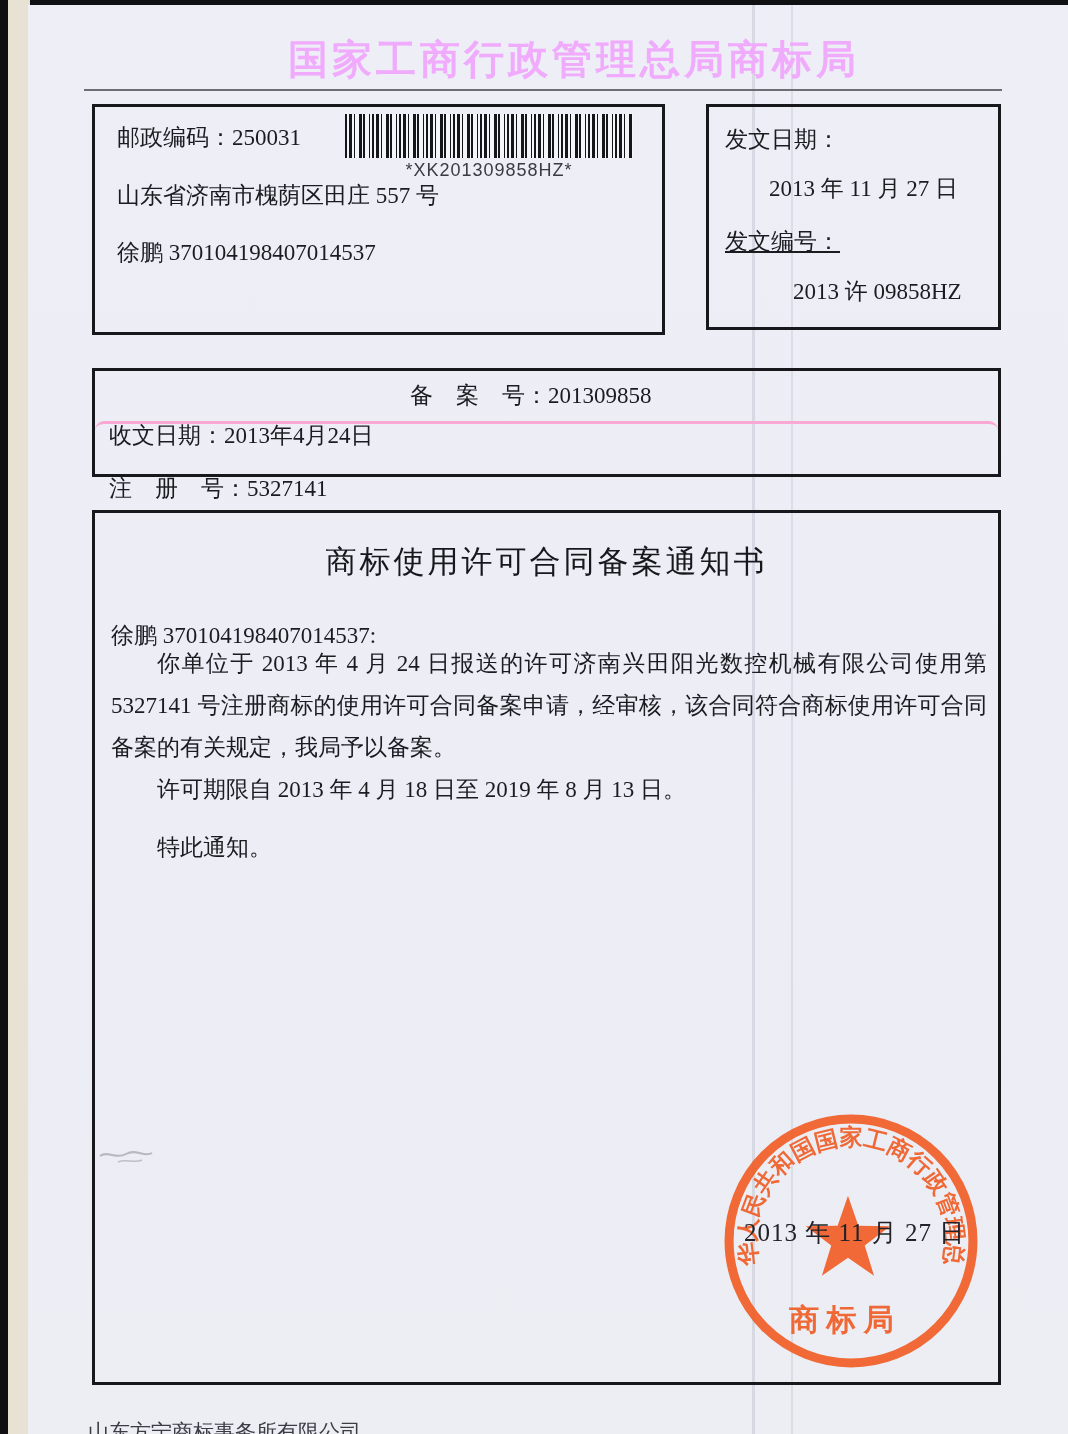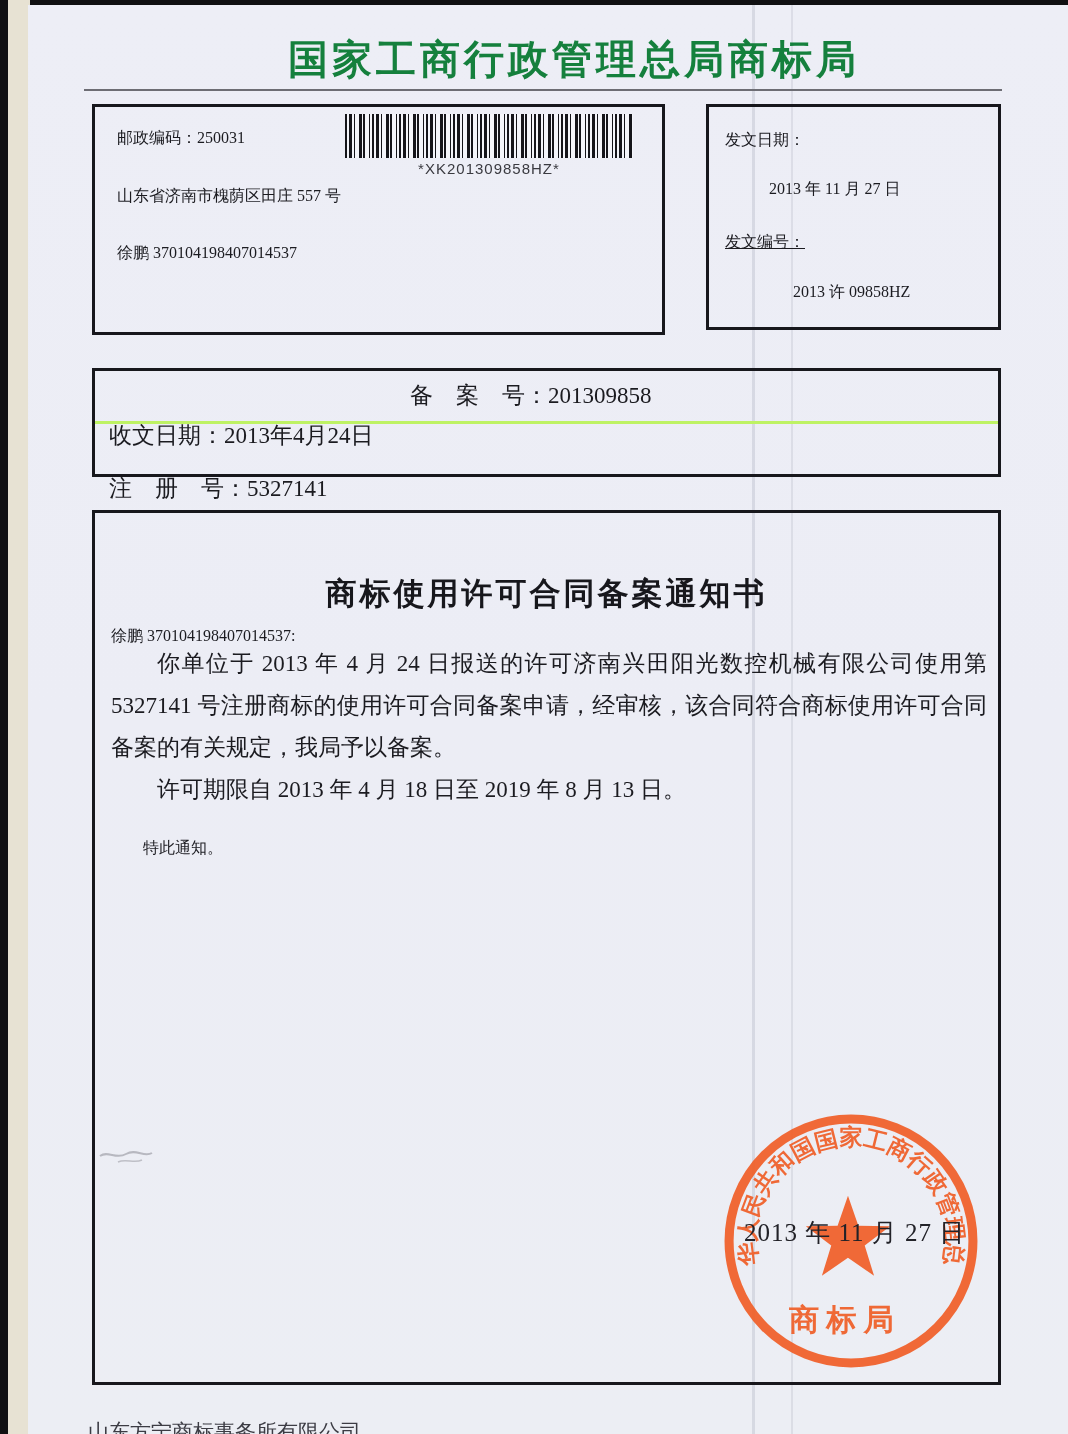--- a/index.html
+++ b/index.html
@@ -13,60 +13,60 @@
   .edge-strip { position: absolute; left: 8px; top: 0; width: 22px; height: 1434px;
     background: linear-gradient(90deg, #d9d4c4, #e9e4d6 60%, #efead e0); background-color:#e7e2d3; }
   .paper { position: absolute; left: 28px; top: 5px; right: 0; bottom: 0;
     background: linear-gradient(180deg, #edeef6 0%, #ecedf5 50%, #eceef4 100%); }
   .fold-line { position: absolute; top: 5px; height: 1429px; pointer-events: none; }
   .fold-a { left: 752px; width: 3px; background: rgba(130,136,155,0.20); }
   .fold-b { left: 791px; width: 2px; background: rgba(130,136,155,0.16); }
 
   
   .agency-title { position: absolute; left: 120px; top: 32px; width: 908px;
-    text-align: center; font-size: 40px; font-weight: bold; letter-spacing: 4px; color: #15803d; }
+    text-align: center; font-size: 40px; font-weight: bold; letter-spacing: 4px; color: #f0abfc; }
   .title-underline { position: absolute; left: 84px; top: 89px; width: 918px; height: 2px;
     background: #6d6d74; }
 
   .doc-box { position: absolute; border: 3px solid #17171c; box-sizing: border-box; }
   .address-box { left: 92px; top: 104px; width: 573px; height: 231px; }
   .dispatch-box { left: 706px; top: 104px; width: 295px; height: 226px; }
 
-  .t23 { font-size: 16px; line-height: 30px; white-space: nowrap; }
+  .t23 { font-size: 23px; line-height: 30px; white-space: nowrap; }
 
   .postal-line { position: absolute; left: 22px; top: 16px; }
   .barcode { position: absolute; left: 250px; top: 7px; width: 288px; height: 44px;
     background: repeating-linear-gradient(90deg,
       #15151a 0 2px, #f4f5fa 2px 4px, #15151a 4px 7px, #f4f5fa 7px 9px,
       #15151a 9px 10px, #f4f5fa 10px 14px, #15151a 14px 17px, #f4f5fa 17px 18px,
       #15151a 18px 20px, #f4f5fa 20px 24px, #15151a 24px 25px, #f4f5fa 25px 27px); }
   .barcode-label { position: absolute; left: 250px; top: 53px; width: 288px; text-align: center;
-    font-family: "Liberation Sans", "DejaVu Sans", sans-serif; font-size: 15px; color: #3a3a40;
+    font-family: "Liberation Sans", "DejaVu Sans", sans-serif; font-size: 18px; color: #3a3a40;
     letter-spacing: 1px; }
   .address-line { position: absolute; left: 22px; top: 74px; }
   .recipient-line { position: absolute; left: 22px; top: 131px; }
 
   .dispatch-date-label { position: absolute; left: 16px; top: 18px; }
   .dispatch-date-value { position: absolute; left: 60px; top: 67px; }
   .dispatch-number-label { position: absolute; left: 16px; top: 120px; text-decoration: underline; }
   .dispatch-number-value { position: absolute; left: 60px; top: 170px; margin-left: 24px; }
 
   
   .meta-table { position: absolute; left: 92px; top: 368px; width: 909px;
     border: 3px solid #17171c; box-sizing: border-box; }
   .meta-row { position: relative; height: 50px; line-height: 50px; font-size: 23px; }
-  .meta-row + .meta-row { border-top: 3px solid #bef264; }
+  .meta-row + .meta-row { border-top: 3px solid #f9a8d4; border-radius: 9px; }
   .meta-cell-1 { position: absolute; left: 14px; white-space: nowrap; margin-top: 40px; }
   .meta-cell-2 { position: absolute; left: 315px; white-space: nowrap; }
   .meta-cell-2b { position: absolute; left: 320px; white-space: nowrap; }
 
   
   .notice-box { left: 92px; top: 510px; width: 909px; height: 875px; }
   .notice-title { position: absolute; left: 0; top: 28px; width: 100%; text-align: center;
-    font-size: 31px; font-weight: bold; letter-spacing: 3px; color: #17171c; margin-top: 32px; }
+    font-size: 31px; font-weight: normal; letter-spacing: 3px; color: #17171c; }
   .addressee-line { position: absolute; left: 16px; top: 108px; }
   .body-text { position: absolute; left: 16px; top: 130px; width: 876px;
     font-size: 23px; line-height: 42px; text-align: justify; }
   .body-text p { margin: 0; text-indent: 2em; }
   .closing-line { position: absolute; left: 16px; top: 320px; text-indent: 2em; }
 
   
   .seal-wrap { position: absolute; left: 720px; top: 1110px; width: 262px; height: 262px; z-index: 4; }
   .seal-date { position: absolute; left: 744px; top: 1216px; font-size: 25px; color: #222228;
     letter-spacing: 1px; z-index: 5; white-space: nowrap; }

